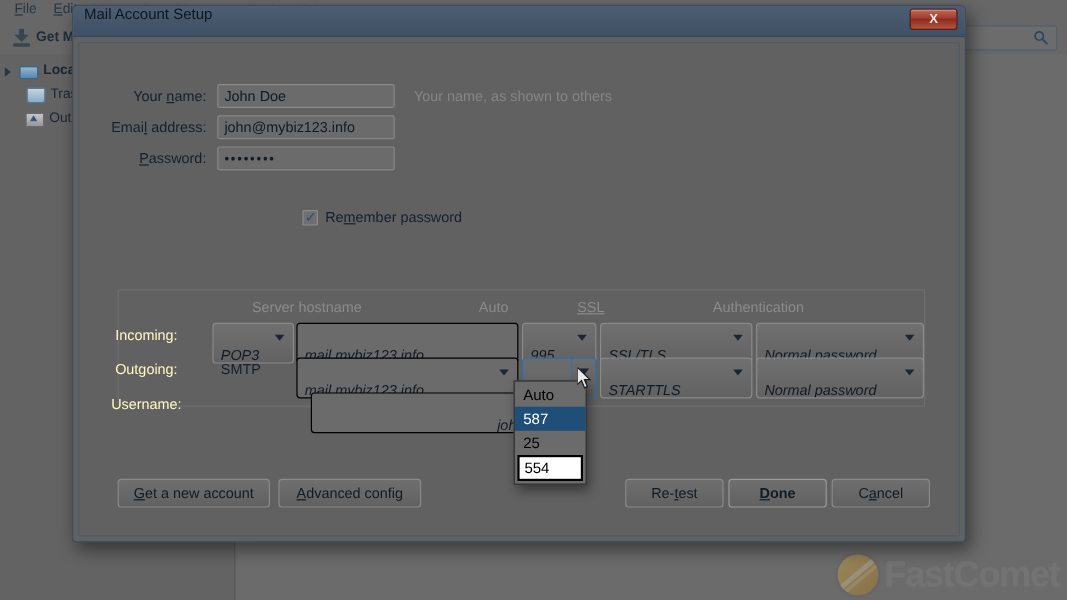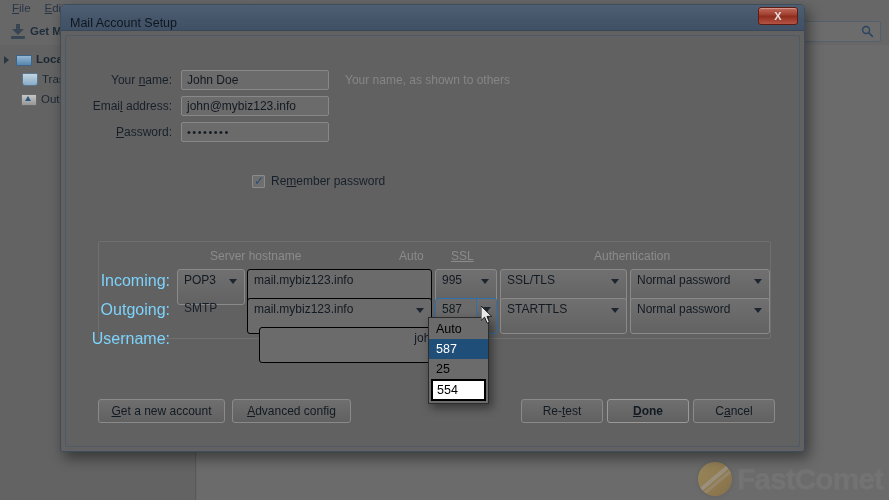--- a/index.html
+++ b/index.html
@@ -166,21 +166,21 @@
     box-shadow: 4px 6px 14px rgba(0,0,0,.45);
     overflow: visible;
   }
   #titlebar {
     height: 26px; width: 100%;
     background: linear-gradient(#4b5c70, #41soc 0%, #435365 100%);
     background: linear-gradient(#4e5f73 0%, #44556a 60%, #415165 100%);
     border-radius: 4px 4px 0 0;
     border-bottom: 1px solid #38475a;
     position: relative;
-    display: flex; align-items: flex-end;
+    display: flex; align-items: flex-start;
   }
   #title-text {
     font-size: 12.5px; color: #0f1620; padding-left: 9px;
     font-weight: normal;
   }
   #close-btn {
     position: absolute; right: 6px; top: 2px;
     width: 40px; height: 18px;
     border-radius: 3px;
     background: linear-gradient(#c06a5c 0%, #9e3c2c 45%, #8d2c1d 50%, #b55444 100%);
@@ -249,35 +249,35 @@
     width: 673px; height: 98px;
     border: 1px solid #6f6f6f;
     border-radius: 2px;
   }
   .col-head {
     position: absolute; top: 7px;
     font-size: 12px; color: #8b8b8b; white-space: nowrap;
   }
   .srv-label {
     position: absolute;
-    width: 96px; text-align: right;
-    font-size: 16px; color: #7dd3fc; white-space: nowrap;
+    width: 96px; text-align: center;
+    font-size: 12px; color: #fef9c3; white-space: nowrap;
   }
   .srv-plain {
     position: absolute; font-size: 12px; color: #17202a;
   }
 
   .ctl {
-    position: absolute; height: 36px;
+    position: absolute; height: 22px;
     background: linear-gradient(#707070, #626262);
     border: 1px solid #8a8a8a;
     border-radius: 3px;
     font-size: 12px; color: #121a22;
-    padding: 0 6px; line-height: 20px;
-    white-space: nowrap; overflow: hidden;
+    padding: 16px 6px; line-height: 20px;
+    white-space: nowrap; overflow: hidden; font-style: italic;
   }
   .ctl.flat {
     background: #6b6b6b;
     border: 1px solid #000000;
   }
   .ctl .caret {
     position: absolute; right: 7px; top: 9px;
     width: 0; height: 0;
     border-left: 4.5px solid transparent;
     border-right: 4.5px solid transparent;
@@ -433,21 +433,21 @@
     <div id="remember-row">
       <span class="checkbox">
         <span class="tick">✓</span>
       </span>
       <span id="remember-label">Re<u>m</u>ember password</span>
     </div>
 
     <div id="server-box">
       <div class="col-head" style="left:111px;">Server hostname</div>
       <div class="col-head" style="left:300px;">Auto</div>
-      <div class="col-head" style="left:352px;text-decoration:underline;">SSL</div>
+      <div class="col-head" style="left:382px;text-decoration:underline;">SSL</div>
       <div class="col-head" style="left:495px;">Authentication</div>
 
       <div class="srv-label" style="left:-25px; top:30px;">Incoming:</div>
       <div class="ctl" style="left:78px; top:27px; width:68px;">
         <span>POP3</span>
         <span class="caret"></span>
       </div>
       <div class="ctl flat" style="left:148px; top:27px; width:185px;">mail.mybiz123.info</div>
       <div class="ctl" style="left:336px; top:27px; width:62px;">
         <span>995</span>

